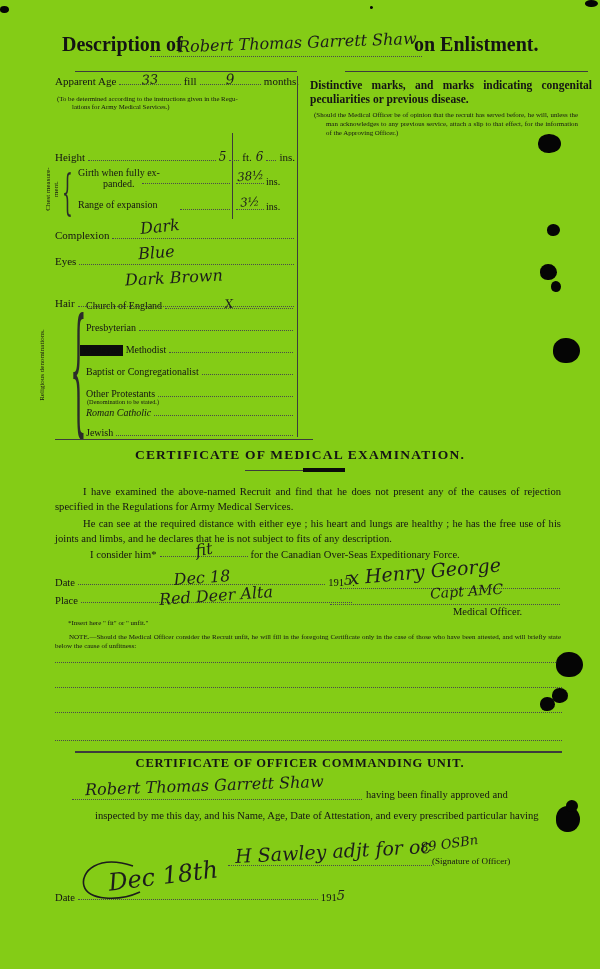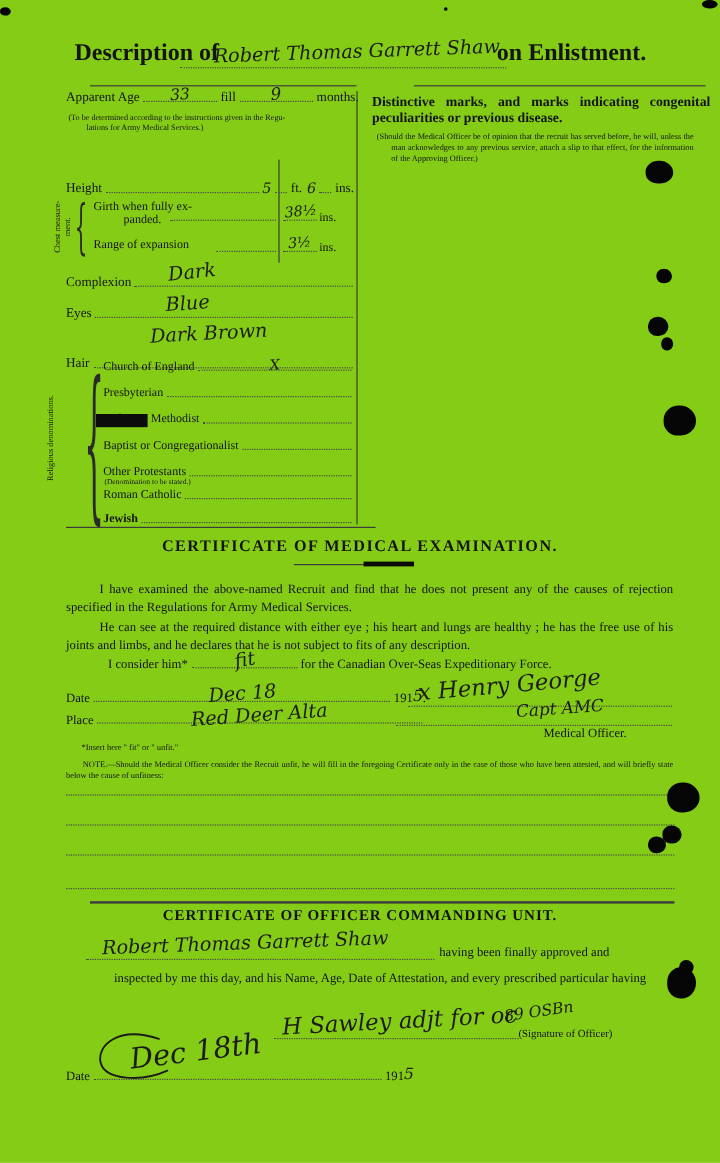--- a/index.html
+++ b/index.html
@@ -125,25 +125,25 @@
   </div>
   <div class="abs row" style="left:86px;top:367px;width:210px;font-size:10px;text-align:right;">
     <span class="t">Baptist or Congregationalist</span>
     <span class="dots"></span>
   </div>
   <div class="abs row" style="left:86px;top:389px;width:210px;font-size:10px;">
     <span class="t">Other Protestants</span>
     <span class="dots"></span>
   </div>
   <div class="abs t" style="left:87px;top:399px;font-size:6.3px;">(Denomination to be stated.)</div>
-  <div class="abs row" style="left:86px;top:408px;width:210px;font-size:10px;">
+  <div class="abs row" style="left:86px;top:408px;width:210px;font-size:10px;font-style:italic;">
     <span class="t">Roman Catholic</span>
     <span class="dots"></span>
   </div>
-  <div class="abs row" style="left:86px;top:428px;width:210px;font-size:10px;font-weight:bold;">
+  <div class="abs row" style="left:86px;top:428px;width:210px;font-size:10px;">
     <span class="t">Jewish</span>
     <span class="dots"></span>
   </div>
 
   <div class="abs t just" style="left:310px;top:78px;width:282px;font-size:11.5px;font-weight:600;line-height:14px;">Distinctive marks, and marks indicating congenital peculiarities or previous disease.</div>
   <div class="abs t just small" style="left:314px;top:110px;width:264px;font-size:6.9px;padding-left:12px;text-indent:-12px;">(Should the Medical Officer be of opinion that the recruit has served before, he will, unless the man acknowledges to any previous service, attach a slip to that effect, for the information of the Approving Officer.)</div>
 
   <div class="blot" style="left:538px;top:134px;width:23px;height:19px;"></div>
   <div class="blot" style="left:547px;top:224px;width:13px;height:12px;"></div>
   <div class="blot" style="left:540px;top:264px;width:17px;height:16px;"></div>

